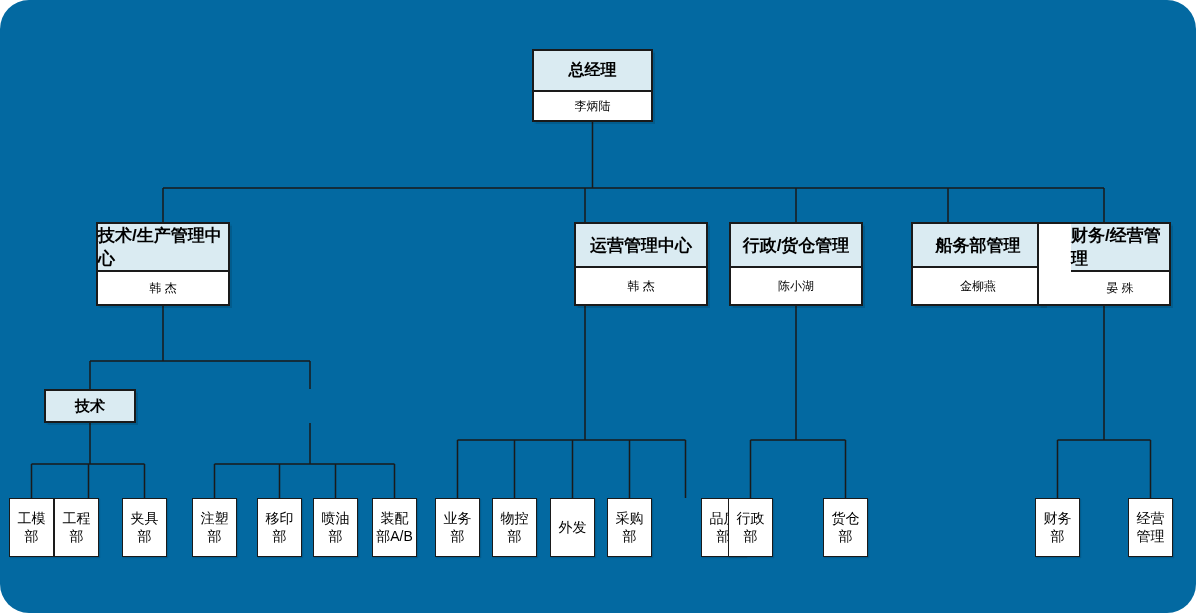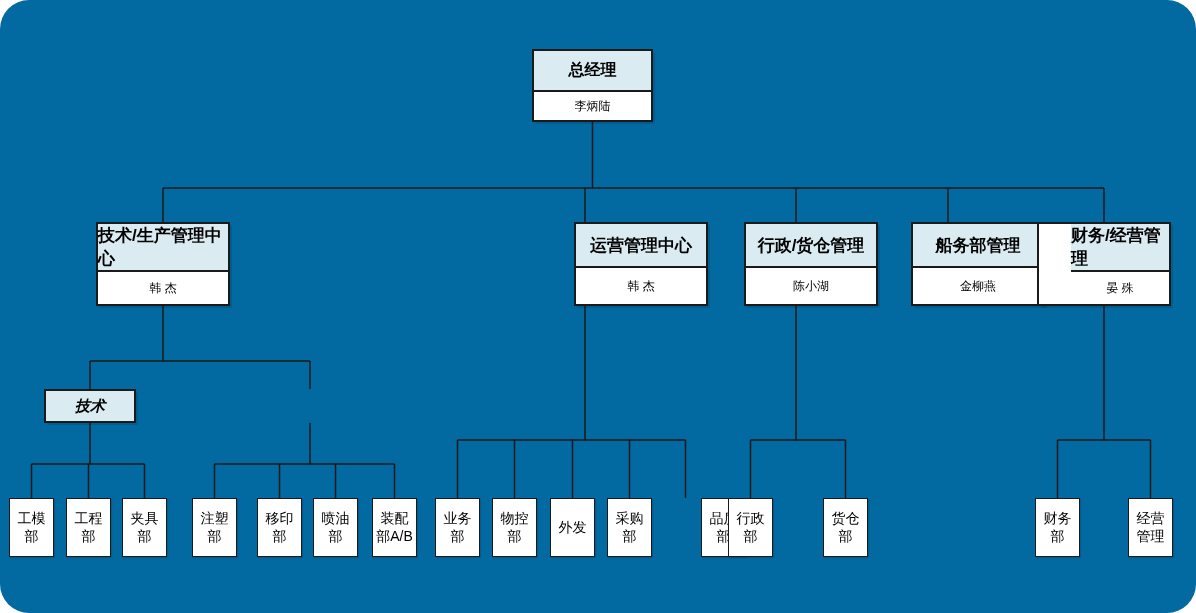--- a/index.html
+++ b/index.html
@@ -35,34 +35,34 @@
   .node .node-person{
     flex:1;
     display:flex;align-items:center;justify-content:center;
     font-size:12px;
   }
   .node.root{left:532px;top:49px;width:121px;height:73px;}
   .node.root .node-title{flex:0 0 39px;font-size:16px;}
   .node.lvl2{width:134px;height:84px;top:222px;}
   .node.lvl2.d0{left:96px;}
   .node.lvl2.d1{left:538px;margin-left:36px;}
-  .node.lvl2.d2{left:729px;margin-left:15px;}
+  .node.lvl2.d2{left:729px;}
   .node.lvl2.d3{left:911px;font-family:Liberation Mono, monospace;}
   .node.lvl2.d4{left:1037px;padding-left:32px;}
   .group{
     position:absolute;
     box-sizing:border-box;
     top:389px;width:92px;height:34px;
     background:var(--header-fill);
     border:2px solid var(--line);
     display:flex;align-items:center;justify-content:center;
     font-weight:bold;font-size:15px;
     box-shadow:1.5px 1.5px 1px rgba(0,0,0,0.12);
   }
-  .group.g-tech{left:44px;font-style:italic;}
+  .group.g-tech{left:44px;}
   .group.g-prod{left:264px;}
   .dept{
     position:absolute;
     box-sizing:border-box;
     top:498px;width:45px;height:59px;
     background:#fff;
     border:1.5px solid var(--line);
     display:flex;align-items:center;justify-content:center;
     text-align:center;
     font-size:14px;line-height:1.28;
@@ -110,21 +110,21 @@
     <div class="node-person">金柳燕</div>
   </div>
   <div class="node lvl2 d4">
     <div class="node-title">财务/经营管理</div>
     <div class="node-person">晏 殊</div>
   </div>
 
   <div class="group g-tech">技术</div>
 
   <div class="dept" style="left:9px">工模部</div>
-  <div class="dept" style="left:66px">工程部</div>
+  <div class="dept" style="left:54px">工程部</div>
   <div class="dept" style="left:122px">夹具部</div>
   <div class="dept" style="left:192px">注塑部</div>
   <div class="dept" style="left:257px">移印部</div>
   <div class="dept" style="left:313px">喷油部</div>
   <div class="dept wrap-tight" style="left:372px">装配部A/B</div>
   <div class="dept" style="left:435px">业务部</div>
   <div class="dept" style="left:492px">物控部</div>
   <div class="dept" style="left:550px">外发</div>
   <div class="dept" style="left:607px">采购部</div>
   <div class="dept" style="left:701px">品质部</div>

